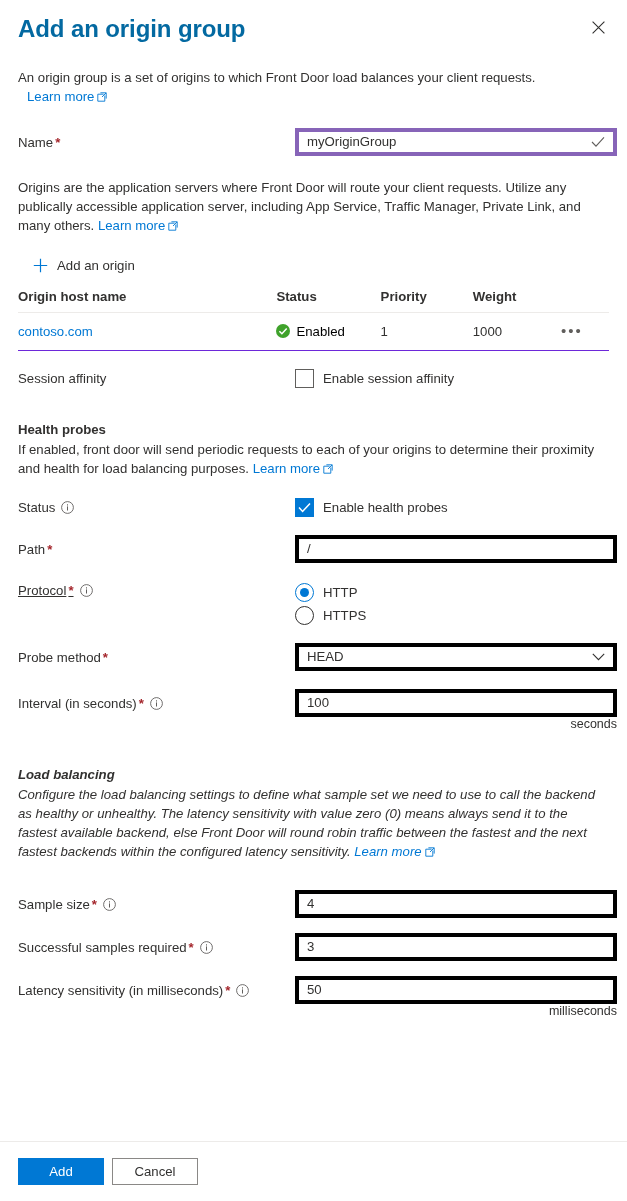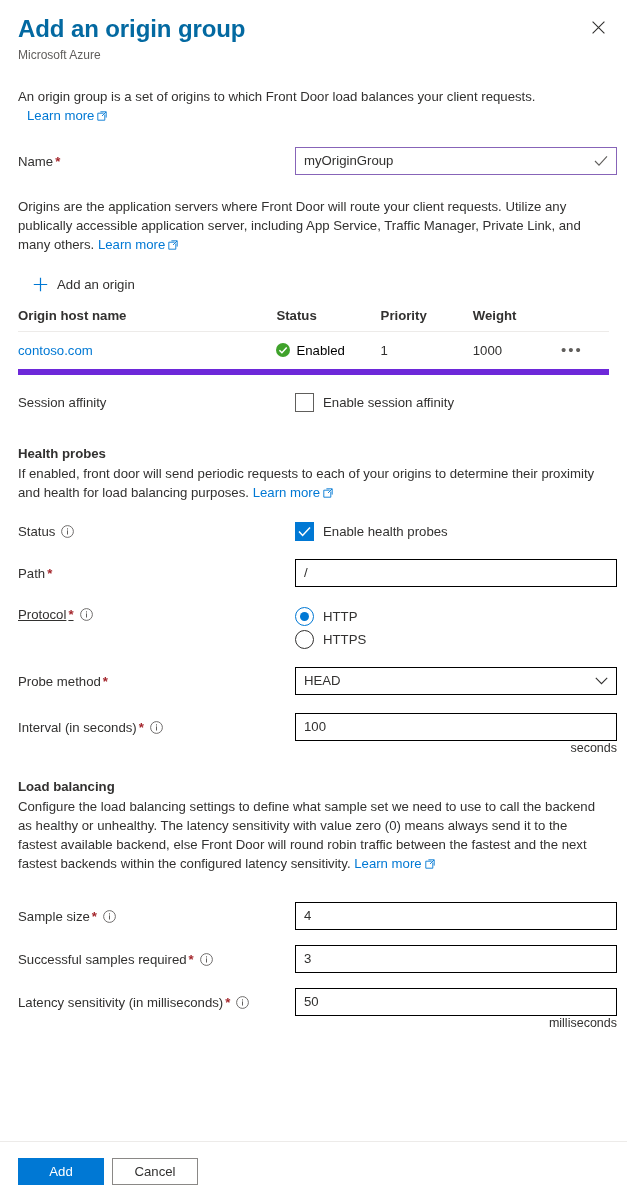--- a/index.html
+++ b/index.html
@@ -97,21 +97,21 @@
     font-size: 13.2px;
     line-height: 18px;
     color: #323130;
     padding-top: 6px;
   }
   .row .ctl { flex: 1 1 auto; min-width: 0; }
 
   .tbox {
     width: 322px;
     height: 28px;
-    border: 1px solid #000000;
+    border: 4px solid #000000;
     background: #fff;
     font-family: "Liberation Sans", sans-serif;
     font-size: 13.2px;
     color: #323130;
     padding: 0 8px;
     line-height: 26px;
     display: flex;
     align-items: center;
     position: relative;
   }
@@ -171,21 +171,21 @@
     font-size: 13.2px;
     font-weight: 600;
     color: #323130;
     padding: 0 0 8px 0;
     border-bottom: 1px solid #edebe9;
   }
   table.grid td {
     font-size: 13.2px;
     color: #323130;
     padding: 11px 0 11px 0;
-    border-bottom: 6px solid #6d28d9;
+    border-bottom: 1px solid #6d28d9;
     vertical-align: middle;
   }
   col.c-host { width: 258px; }
   col.c-status { width: 104px; }
   col.c-prio { width: 92px; }
   col.c-weight { width: 88px; }
   col.c-menu { width: 48px; }
   .th-pad { padding-left: 16px; }
   td.host { padding-left: 16px; }
   td.host .link { font-size: 13.2px; }
@@ -262,21 +262,20 @@
 </style>
 </head>
 <body>
 
 <div class="blade">
 
   <div class="scrollarea">
 
     <div class="hdr">
       <h1>Add an origin group</h1>
-      <div class="sub">Microsoft Azure</div>
       <button class="closebtn">
         <span>
           <svg width="13" height="13" viewBox="0 0 13 13">
             <path d="M0.6 0.6 L12.4 12.4 M12.4 0.6 L0.6 12.4" stroke="#323130" stroke-width="1.1" fill="none"></path>
           </svg>
         </span>
       </button>
     </div>
 
     <div class="body">
@@ -475,21 +474,21 @@
         </div>
         <div class="ctl">
           <div class="tbox">
             <span class="val">100</span>
           </div>
           <div class="suffix">seconds</div>
         </div>
       </div>
 
       
-      <div class="sect" style="margin-top:22px;">
+      <div class="sect" style="margin-top:34px;font-style:italic;">
         <div class="stitle">Load balancing</div>
         <div class="sdesc">
           <span>Configure the load balancing settings to define what sample set we need to use to call the backend as healthy or unhealthy. The latency sensitivity with value zero (0) means always send it to the fastest available backend, else Front Door will round robin traffic between the fastest and the next fastest backends within the configured latency sensitivity.</span>
           <a class="link">Learn more</a><span class="ext"><svg width="10" height="10" viewBox="0 0 10 10">
                 <path d="M3.4 0.8 H9.2 V6.6" stroke="#0078d4" stroke-width="0.9" fill="none"></path>
                 <path d="M9.1 0.9 L5.0 5.0" stroke="#0078d4" stroke-width="0.9" fill="none"></path>
                 <path d="M6.6 2.2 H0.8 V9.2 H7.8 V3.6" stroke="#0078d4" stroke-width="0.9" fill="none"></path>
               </svg></span>
         </div>
       </div>

